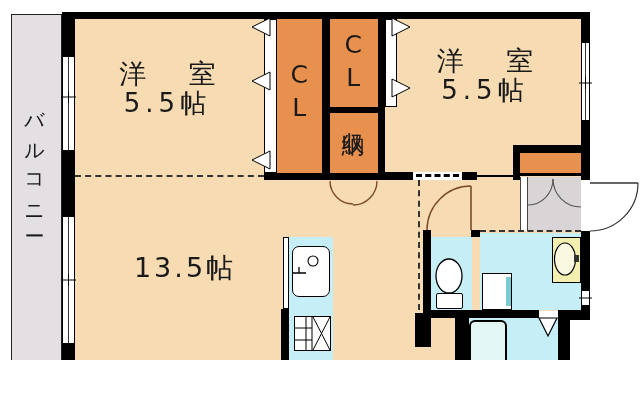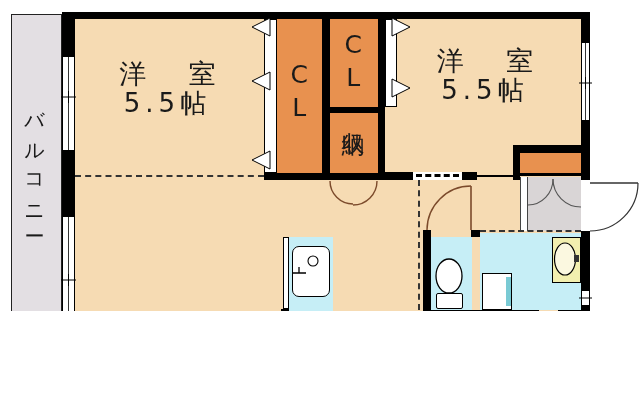--- a/index.html
+++ b/index.html
@@ -1,16 +1,16 @@
 <!DOCTYPE html>
 <html><head>
 <meta charset="utf-8">
 <style>
   html,body{margin:0;padding:0;background:#fff;}
-  #stage{position:relative;width:640px;height:311px;background:#fff;overflow:hidden;
+  #stage{position:relative;width:640px;height:360px;background:#fff;overflow:hidden;
          font-family:"DejaVu Sans","Liberation Sans",sans-serif;color:#1a1a1a;}
   .a{position:absolute;box-sizing:border-box;}
   .wall{background:#000;}
   .thin{background:#000;}
   .floor{background:#F6DBB3;}
   .closet{background:#E8914F;}
   .wet{background:#C6EEF6;}
   .white{background:#fff;}
   .win{background:#fff;border-left:1px solid #000;border-right:1px solid #000;}
   .dashh{border-top:2px dashed #333;}
@@ -135,20 +135,21 @@
     <div style="font-size:27px;word-spacing:34px;">洋 室</div>
     <div style="font-size:26px;letter-spacing:5px;">5.5帖</div>
   </div>
 
   <div class="a lbl" style="left:400px;top:45px;width:170px;text-align:center;">
     <div style="font-size:27px;word-spacing:34px;">洋 室</div>
     <div style="font-size:26px;letter-spacing:5px;">5.5帖</div>
   </div>
 
   <div class="a lbl" style="left:95px;top:252px;width:180px;text-align:center;">
+    <div style="font-size:27px;letter-spacing:3px;">13.5帖</div>
   </div>
 
   <div class="a lbl vert" style="left:284px;top:60px;font-size:25px;">CL</div>
 
   <div class="a lbl vert" style="left:338px;top:30px;font-size:25px;">CL</div>
 
   <div class="a lbl vert" style="left:340px;top:114px;font-size:23px;letter-spacing:2px;">収納</div>
 
   <div class="a lbl vert" style="left:23px;top:98px;font-size:20px;letter-spacing:9px;">バルコニー</div>
 

